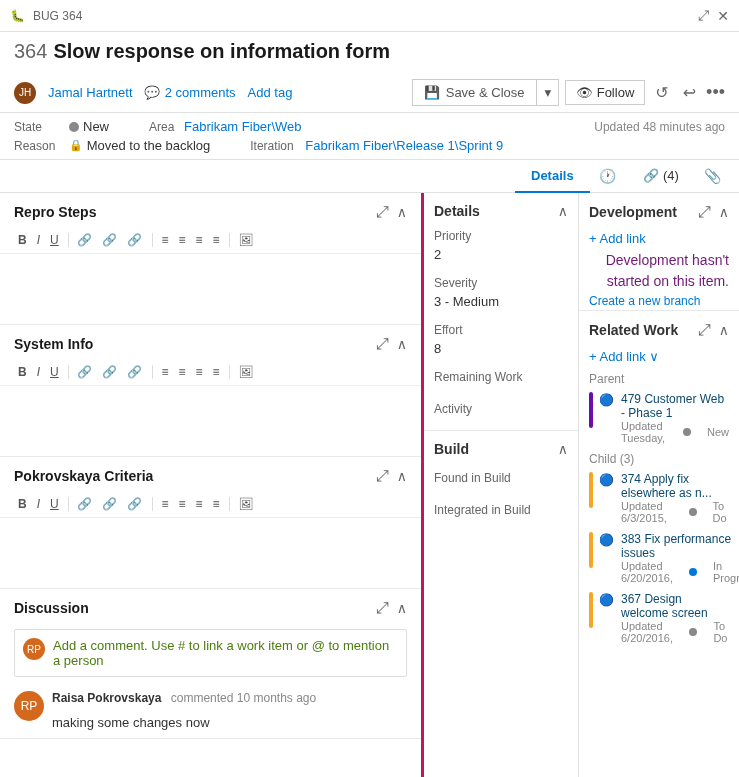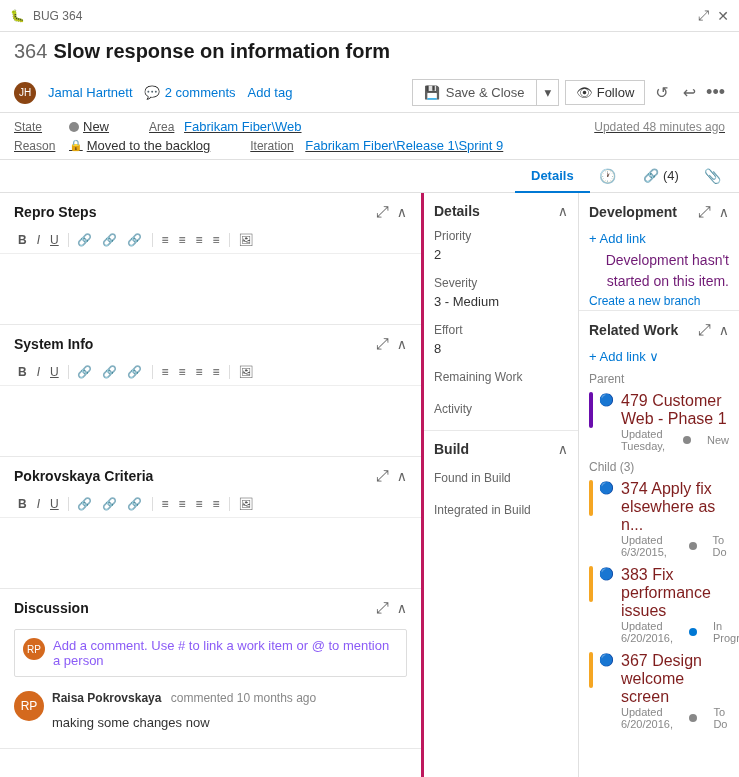--- a/index.html
+++ b/index.html
@@ -41,21 +41,20 @@
     .more-btn { background: none; border: none; cursor: pointer; color: #666; font-size: 18px; }
 
     
     .state-bar {
       padding: 6px 14px;
       border-bottom: 1px solid #e0e0e0;
       display: flex;
       align-items: center;
       gap: 0;
       background: #fff;
-      text-decoration: underline;
     }
     .state-label { color: #666; font-size: 12px; min-width: 55px; }
     .state-value { display: flex; align-items: center; gap: 4px; font-size: 13px; color: #333; }
     .state-dot { width: 10px; height: 10px; border-radius: 50%; background: #888; display: inline-block; }
     .area-label { color: #666; font-size: 12px; min-width: 35px; }
     .area-value { color: #0078d4; cursor: pointer; font-size: 13px; }
     .updated-text { color: #888; font-size: 12px; margin-left: auto; }
     .lock-icon { color: #888; font-size: 11px; }
     .iteration-label { color: #666; font-size: 12px; min-width: 55px; }
     .iteration-value { color: #0078d4; cursor: pointer; font-size: 13px; }
@@ -109,31 +108,31 @@
     }
     .toolbar-btn { background: none; border: none; cursor: pointer; color: #555; font-size: 12px; padding: 2px 4px; }
     .editor-content {
       min-height: 70px;
       padding: 8px 14px;
       color: #bbb;
       font-size: 13px;
     }
     
     
-    .discussion-section { padding-bottom: 10px; }
+    .discussion-section { }
     .comment-input-area {
       margin: 6px 14px;
       border: 1px solid #ddd;
       border-radius: 2px;
       padding: 8px;
       display: flex;
       gap: 8px;
       align-items: flex-start;
     }
-    .comment-placeholder { color: #8b5cf6; font-size: 13px; }
+    .comment-placeholder { color: #4d7c0f; font-size: 13px; }
     .comment-entry { display: flex; gap: 8px; padding: 8px 14px; align-items: flex-start; }
     .avatar-md { width: 30px; height: 30px; border-radius: 50%; background: #8B4513; display: flex; align-items: center; justify-content: center; color: white; font-size: 12px; flex-shrink: 0; }
     .comment-body { flex: 1; }
     .comment-meta { font-size: 12px; }
     .comment-author { font-weight: 600; color: #333; }
     .comment-time { color: #888; margin-left: 6px; }
     .comment-text { font-size: 13px; color: #333; margin-top: 10px; }
 
     
     .middle-panel {
@@ -165,21 +164,21 @@
     .add-link-btn { display: flex; align-items: center; gap: 4px; color: #0078d4; cursor: pointer; font-size: 13px; padding: 4px 10px; }
     .dev-message { font-size: 14px; color: #701a75; padding: 0 10px; line-height: 1.5; text-align: right; }
     .create-branch { color: #0078d4; cursor: pointer; font-size: 12px; padding: 2px 10px; display: block; }
     .related-work-section { border-top: 1px solid #e8e8e8; }
     .related-add-link { display: flex; align-items: center; gap: 4px; color: #0078d4; cursor: pointer; font-size: 13px; padding: 4px 10px; }
     .related-group-label { font-size: 12px; color: #888; padding: 4px 10px 2px; }
     .related-item { display: flex; align-items: flex-start; gap: 6px; padding: 4px 10px; cursor: pointer; }
     .related-item-bar { width: 4px; height: 36px; flex-shrink: 0; border-radius: 2px; }
     .related-item-icon { width: 16px; height: 16px; flex-shrink: 0; margin-top: 1px; }
     .related-item-body { flex: 1; }
-    .related-item-title { font-size: 16px; color: #7f1d1d; font-weight: 500; }
+    .related-item-title { font-size: 12px; color: #0c4a6e; font-weight: 500; }
     .related-item-meta { font-size: 11px; color: #888; display: flex; align-items: center; gap: 16px; }
     .status-dot { width: 8px; height: 8px; border-radius: 50%; display: inline-block; flex-shrink: 0; }
     .status-new { background: #888; }
     .status-todo { background: #888; }
     .status-inprogress { background: #0078d4; }
 
     
     ::-webkit-scrollbar { width: 6px; }
     ::-webkit-scrollbar-thumb { background: #ccc; border-radius: 3px; }
 

